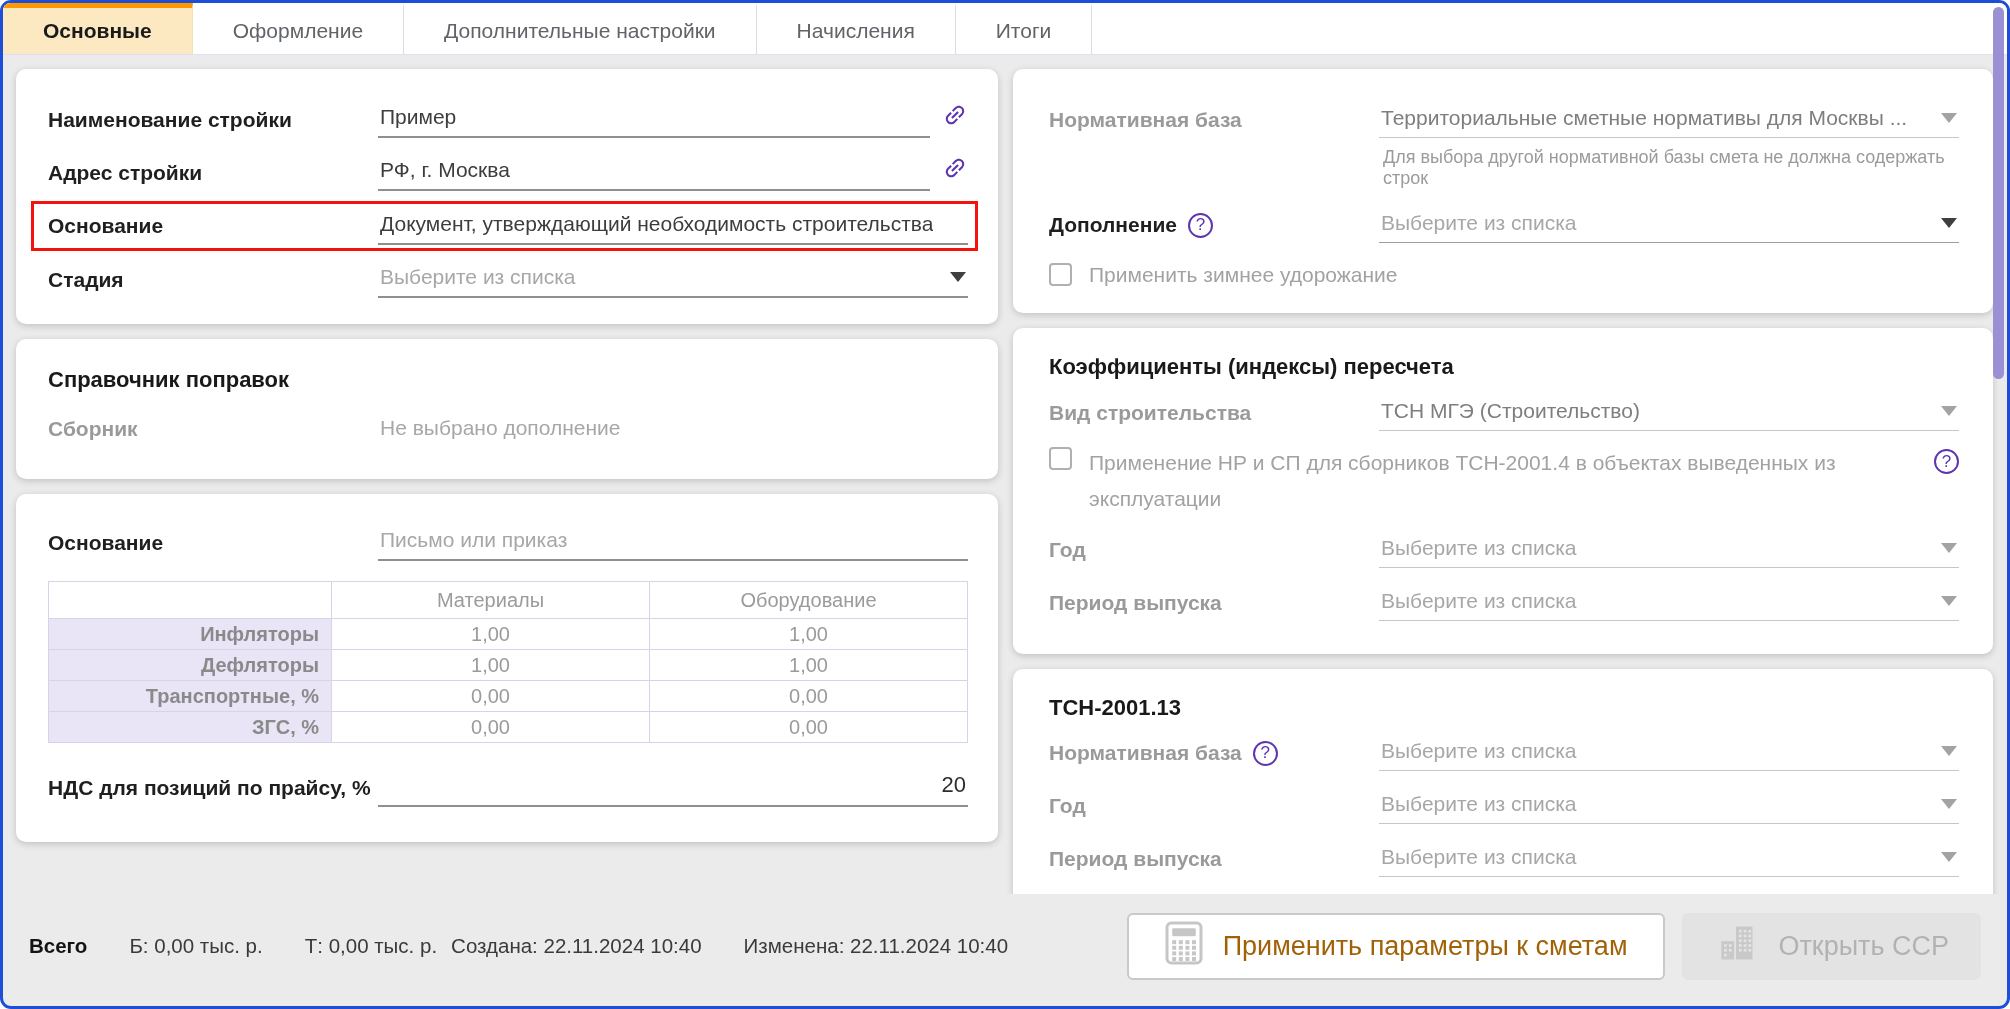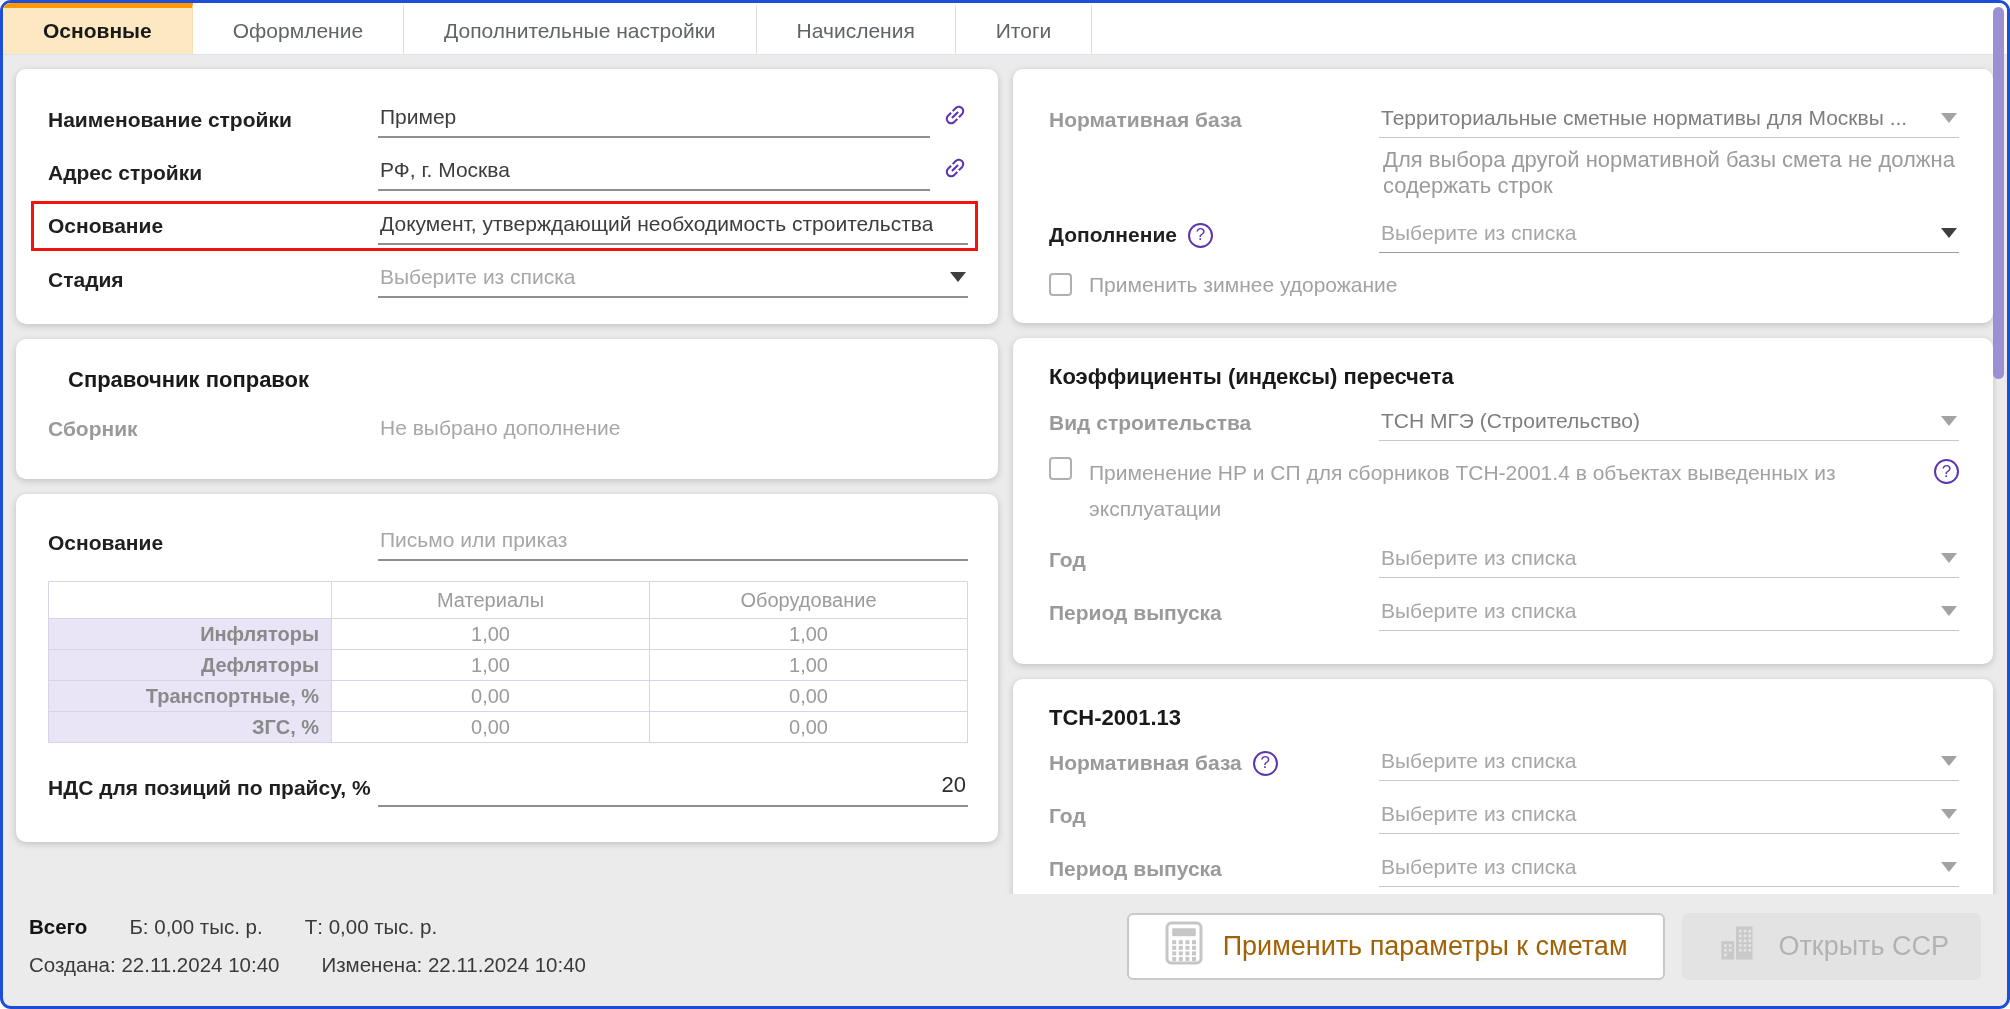--- a/index.html
+++ b/index.html
@@ -40,48 +40,48 @@
   .field .ph{ color:#a7a7a7; }
   .field .dimval{ color:#7e7e7e; }
   .overflow-ellip{ overflow:hidden; text-overflow:ellipsis; }
   .arrow{ width:0; height:0; border-left:8px solid transparent;
           border-right:8px solid transparent; border-top:10px solid #3f3f3f;
           margin-left:auto; flex:none; }
   .arrow.dim{ border-top-color:#a3a3a3; }
   .ext-icon{ flex:none; margin-left:12px; margin-bottom:6px; }
   .highlight{ border:3px solid #f5120d; margin:2px -10px 2px -17px;
               padding:0 7px 0 14px; display:flex; align-items:center; min-height:50px; }
-  .helper{ margin-left:332px; padding:2px 2px 10px 2px; font-size:22px; color:#9b9b9b; }
+  .helper{ margin-left:332px; padding:2px 2px 10px 2px; font-size:18px; color:#9b9b9b; }
   .qicon{ width:25px; height:25px; border:2px solid #5e35b1; border-radius:50%;
           color:#5e35b1; font-size:17px; font-weight:400; display:inline-flex;
           align-items:center; justify-content:center; flex:none; }
   .cbx{ width:23px; height:23px; border:2px solid #b0b0b0; border-radius:4px;
         flex:none; background:#fff; }
   .cbx-row{ display:flex; align-items:flex-start; gap:17px; margin-top:10px;
             font-size:21px; color:#a2a2a2; line-height:1.35; }
   .cbx-row .cbx{ margin-top:2px; }
   .cbx-row.long{ line-height:1.72; margin-top:6px; }
   .cbx-row .cb-label{ flex:1; }
   .sec-title{ font-size:22px; font-weight:700; color:#191919; }
-  .mb18{ margin-bottom:16px;margin-left:20px; }
+  .mb18{ margin-bottom:16px; }
   
   .ptable{ width:100%; border-collapse:collapse; margin-top:12px; table-layout:fixed; }
   .ptable th, .ptable td{ border:1px solid #d9d3ea; }
   .ptable th{ height:37px; font-size:20px; font-weight:400; color:#9b9b9b; text-align:center;}
   .ptable td{ height:31px; font-size:20px; }
   .ptable col.c0{ width:30.8%; } .ptable col.c1{ width:34.6%; } .ptable col.c2{ width:34.6%; }
   td.rlabel{ background:#e9e5f7; text-align:right; padding-right:12px;
              font-weight:700; color:#8a8a8a; }
   td.val{ text-align:center; color:#9b9b9b;margin-left:16px; }
   .vat-row{ margin-top:18px; }
   .vat-row .field{ justify-content:flex-end; font-size:22px; color:#2d2d2d; }
   
   .footer{ flex:none; height:112px; display:flex; align-items:center;
            justify-content:space-between; padding:0 26px 8px 26px; }
-  .totals{ display:flex; flex-direction:column; gap:14px; font-size:20.5px; color:#3a3a3a; }
+  .totals{ display:flex; flex-direction:row; gap:14px; font-size:20.5px; color:#3a3a3a; }
   .totals .l1{ display:flex; gap:42px; align-items:baseline; }
   .totals .l2{ display:flex; gap:42px; }
   .bold{ font-weight:700; color:#141414; }
   .btns{ display:flex; gap:17px; align-items:center; }
   .btn{ height:67px; display:flex; align-items:center; gap:20px; border-radius:6px;
         font-size:27px; font-family:"Liberation Sans", sans-serif; cursor:default; }
   .btn-outline{ background:#ffffff; border:2px solid #c9c9c9; color:#a16207; padding:0 36px; }
   .btn-fill{ background:#e3e3e3; border:none; color:#b2b2b2; padding:0 32px; }
   .btn svg{ flex:none; }
   

